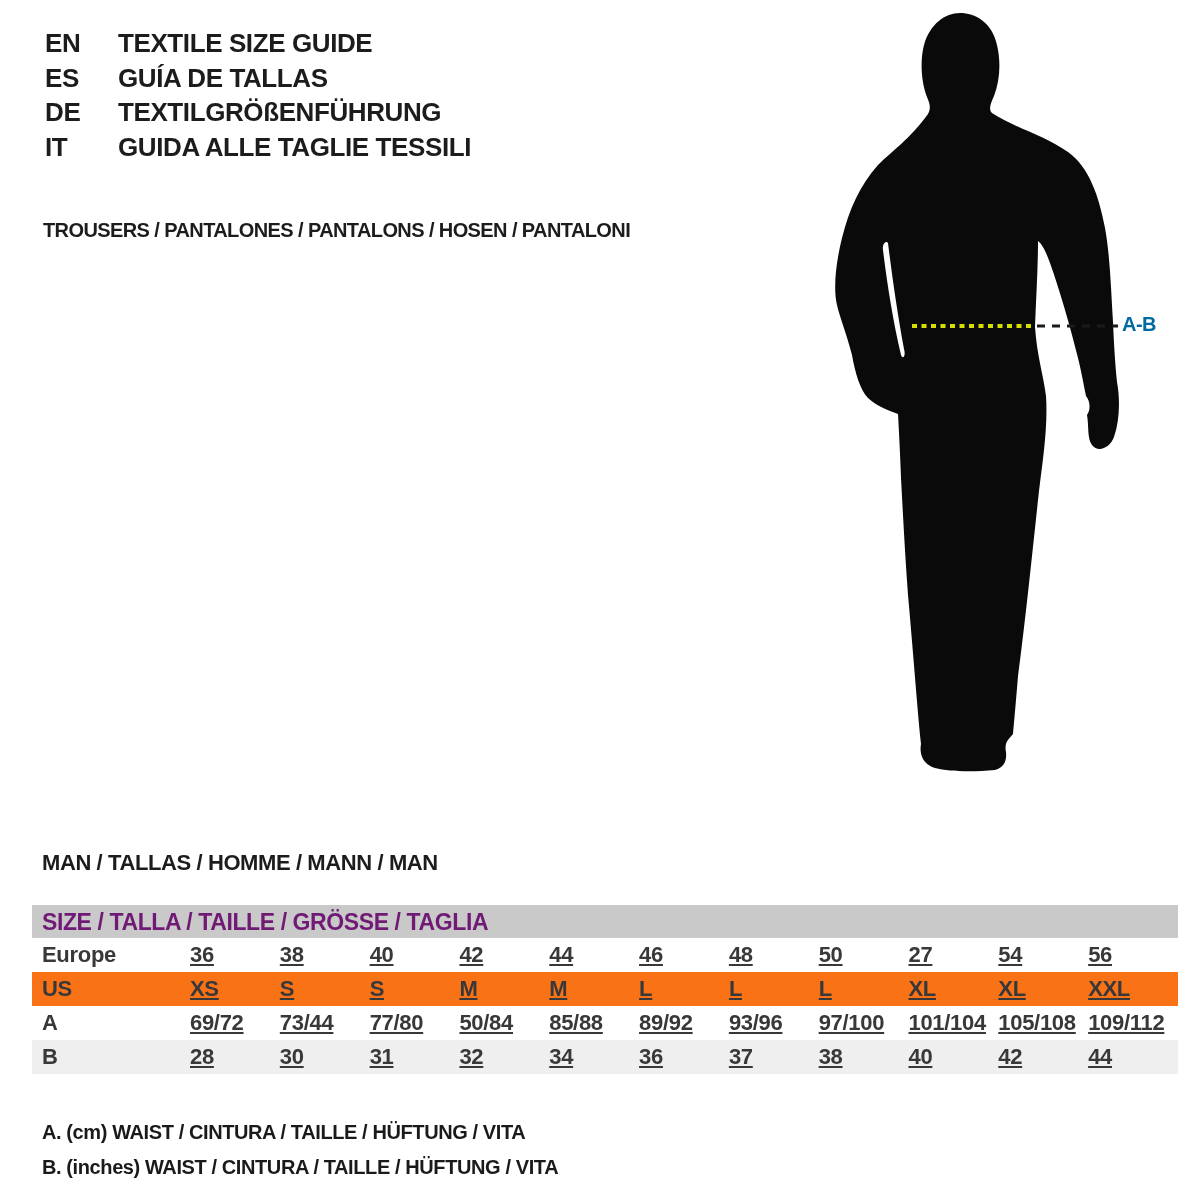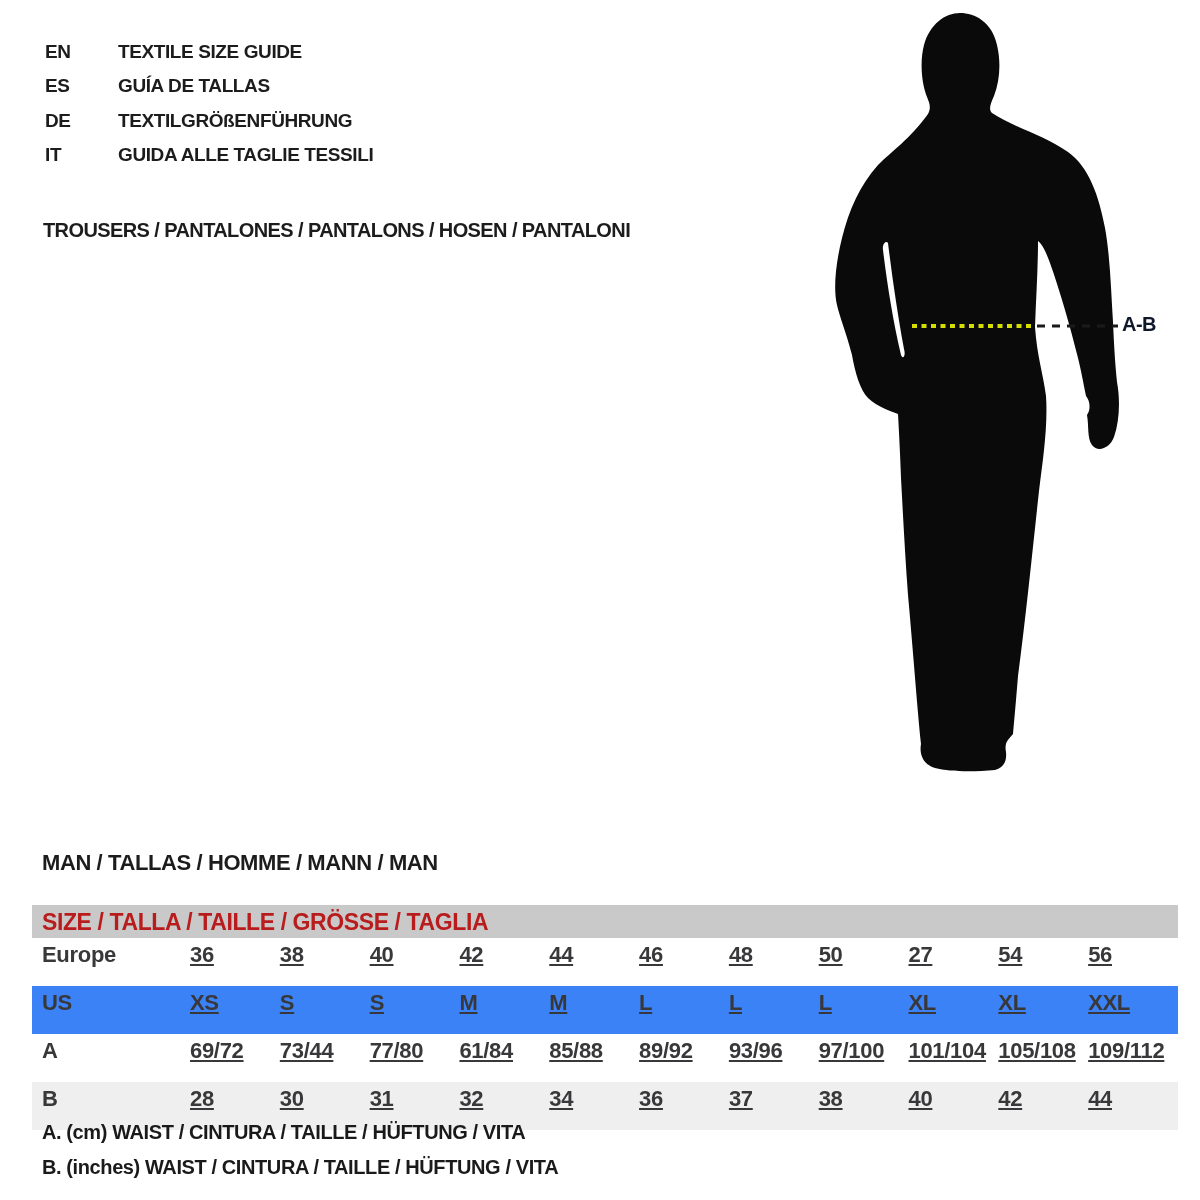--- a/index.html
+++ b/index.html
@@ -3,36 +3,36 @@
 <meta charset="utf-8">
 <style>
   html,body { margin:0; padding:0; background:#ffffff; }
   .page {
     position:relative; width:1200px; height:1200px; background:#ffffff;
     font-family:"Liberation Sans", sans-serif; font-weight:700; color:#1c1c1c;
     overflow:hidden;
   }
   
   .lang-list { position:absolute; left:45px; top:28px; }
-  .lang-row { display:flex; height:34.6px; align-items:flex-end; font-size:19px; letter-spacing:-0.4px; }
+  .lang-row { display:flex; height:34.6px; align-items:flex-start; font-size:26px; letter-spacing:-0.4px; }
   .lang-code { width:73px; }
   .product-line { position:absolute; left:43px; top:219px; font-size:20px; letter-spacing:-0.6px; }
 
   
   .figure-wrap { position:absolute; left:800px; top:0; width:400px; height:800px; }
   .figure-wrap svg { width:100%; height:100%; display:block; }
-  .ab-label { position:absolute; left:322px; top:313px; font-size:20px; letter-spacing:-0.5px; color:#0f172a; }
+  .ab-label { position:absolute; left:322px; top:313px; font-size:20px; letter-spacing:-0.5px; color:#0369a1; }
 
   
   .section-title { position:absolute; left:42px; top:850px; font-size:22px; letter-spacing:-0.4px; }
 
   
   .size-table { position:absolute; left:32px; top:905px; width:1146px; font-size:22px; color:#38383a; letter-spacing:-0.3px; }
-  .table-header { height:33px; line-height:34px; padding-left:10px; font-size:23px; color:#b91c1c; letter-spacing:-0.4px; }
-  .t-row { display:flex; height:48px; line-height:34px; }
+  .table-header { height:33px; line-height:34px; padding-left:10px; font-size:23px; color:#701a75; letter-spacing:-0.4px; }
+  .t-row { display:flex; height:34px; line-height:34px; }
   .t-row .row-label { width:158px; padding-left:10px; box-sizing:border-box; }
   .t-row .size-cell { flex:1; text-align:left;text-decoration:underline; }
 
   
   .footnotes { position:absolute; left:42px; top:1111px; font-size:20px; letter-spacing:-0.4px; color:#1a1a1a;margin-top:8px; }
   .footnotes .note { line-height:26px; margin-bottom:9px; }
 </style>
 </head>
 <body>
 
@@ -121,40 +121,40 @@
           <span class="size-cell">40</span>
           <span class="size-cell">42</span>
           <span class="size-cell">44</span>
           <span class="size-cell">46</span>
           <span class="size-cell">48</span>
           <span class="size-cell">50</span>
           <span class="size-cell">27</span>
           <span class="size-cell">54</span>
           <span class="size-cell">56</span>
         </div>
-        <div class="t-row" style="background: #3b82f6;">
+        <div class="t-row" style="background: #f97316;">
           <span class="row-label">US</span>
           <span class="size-cell">XS</span>
           <span class="size-cell">S</span>
           <span class="size-cell">S</span>
           <span class="size-cell">M</span>
           <span class="size-cell">M</span>
           <span class="size-cell">L</span>
           <span class="size-cell">L</span>
           <span class="size-cell">L</span>
           <span class="size-cell">XL</span>
           <span class="size-cell">XL</span>
           <span class="size-cell">XXL</span>
         </div>
         <div class="t-row">
           <span class="row-label">A</span>
           <span class="size-cell">69/72</span>
           <span class="size-cell">73/44</span>
           <span class="size-cell">77/80</span>
-          <span class="size-cell">61/84</span>
+          <span class="size-cell">50/84</span>
           <span class="size-cell">85/88</span>
           <span class="size-cell">89/92</span>
           <span class="size-cell">93/96</span>
           <span class="size-cell">97/100</span>
           <span class="size-cell">101/104</span>
           <span class="size-cell">105/108</span>
           <span class="size-cell">109/112</span>
         </div>
         <div class="t-row" style="background: rgb(239, 239, 239);">
           <span class="row-label">B</span>

